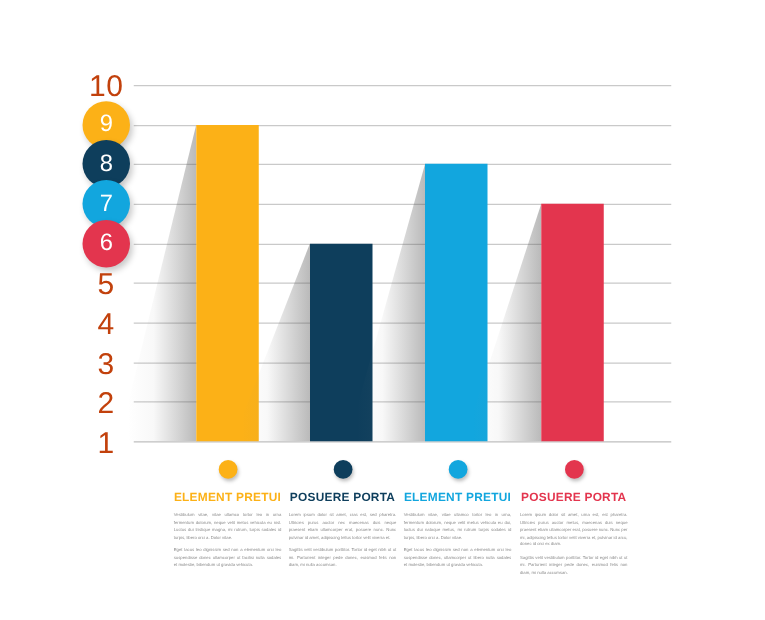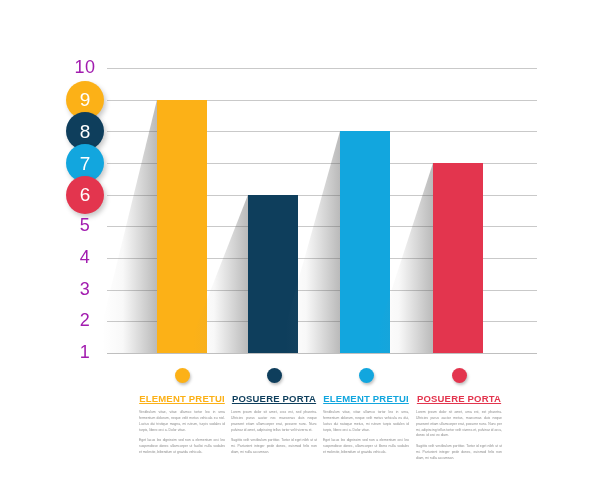--- a/index.html
+++ b/index.html
@@ -39,23 +39,23 @@
   .gridline.baseline {
     background: #bfbfbf;
   }
 
   
   .ylabel {
     position: absolute;
     width: 34px;
     text-align: center;
     font-family: "Liberation Sans", sans-serif;
-    font-size: 18px;
+    font-size: 24px;
     font-weight: 300;
-    color: #a21caf;
+    color: #c2410c;
     letter-spacing: 0.5px;
     line-height: 1;
   }
 
   
   .ybadge {
     position: absolute;
     width: 38px;
     height: 38px;
     border-radius: 50%;
@@ -126,21 +126,20 @@
     box-shadow: 1px 2px 3px rgba(0,0,0,0.25);
   }
   .legend-title {
     font-family: "Liberation Sans", sans-serif;
     font-size: 9.5px;
     font-weight: bold;
     letter-spacing: 0.2px;
     text-align: center;
     margin-bottom: 6px;
     white-space: nowrap;
-    text-decoration: underline;
   }
   .legend-body {
     font-family: "Liberation Sans", sans-serif;
     font-size: 3.4px;
     line-height: 1.72;
     color: #8b8b8b;
     text-align: justify;
     margin: 0 0 5px 0;
   }
 </style>

